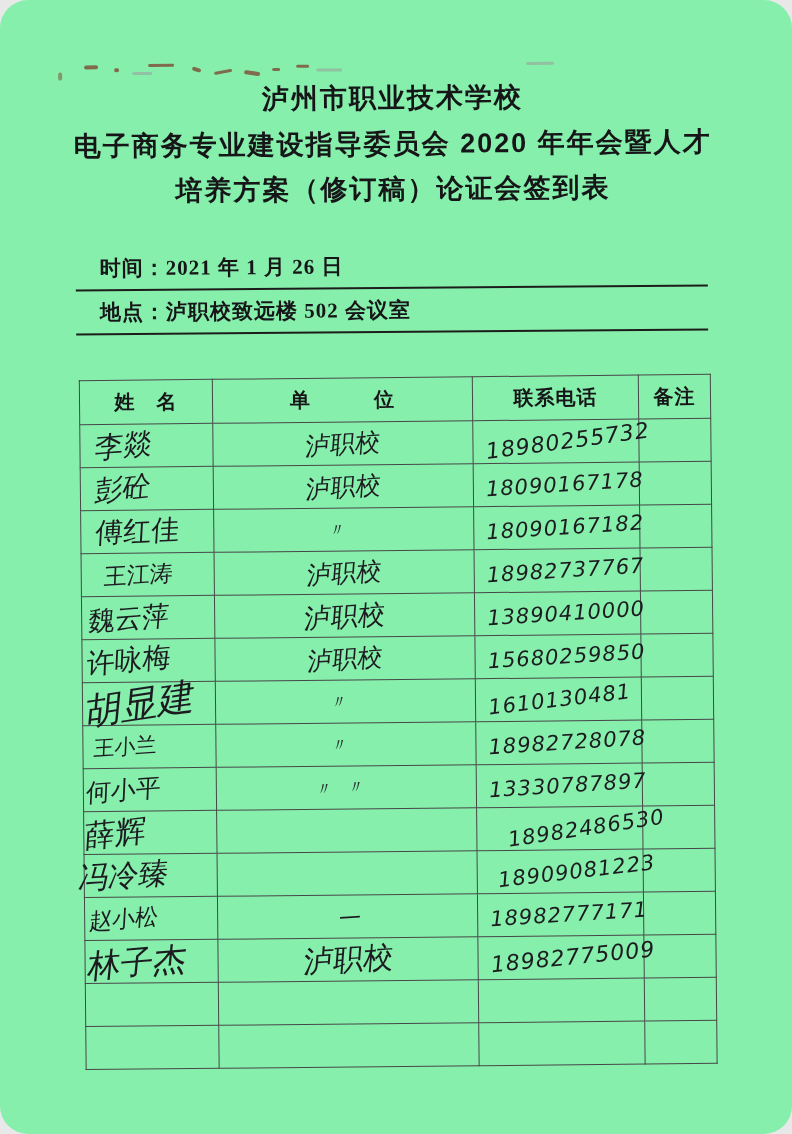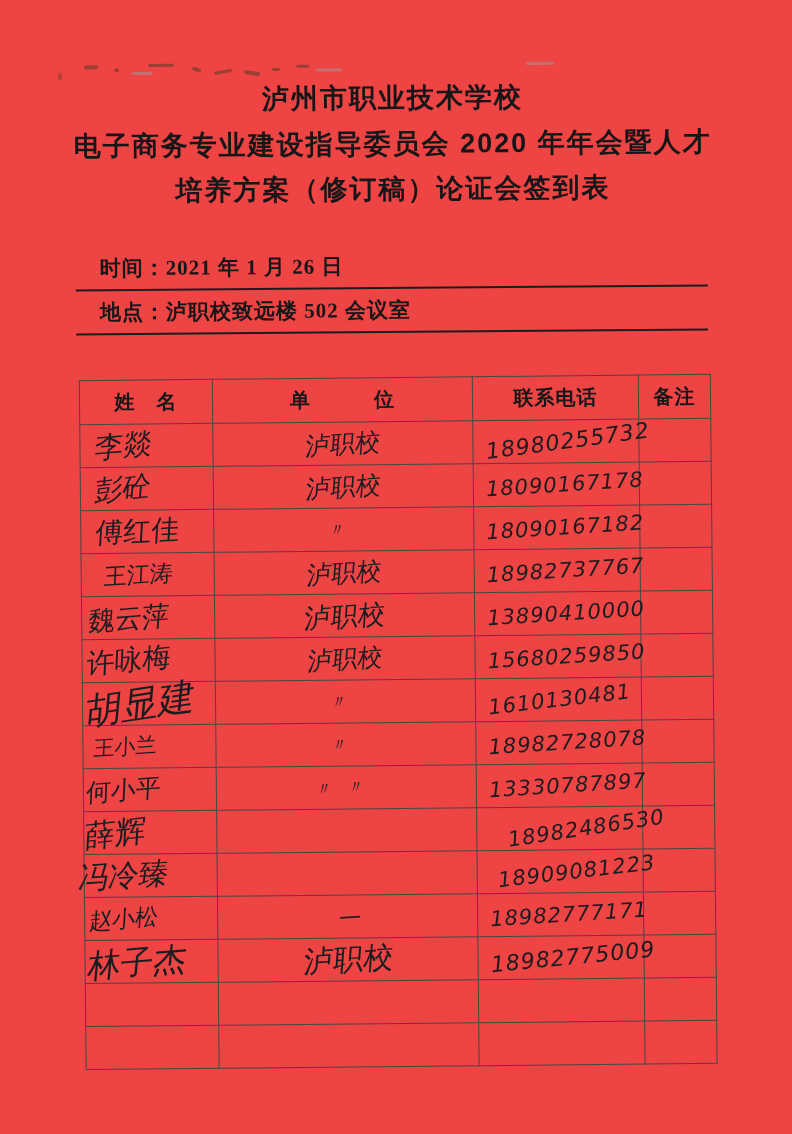--- a/index.html
+++ b/index.html
@@ -1,22 +1,23 @@
 <!DOCTYPE html>
 <html><head>
 <meta charset="utf-8">
 <style>
   html,body{margin:0;padding:0;background:#e8e8e8;}
   .page{
     position:relative;
     width:792px;height:1134px;
-    background:#ef4444;
+    background:#86efac;
     overflow:hidden;
     font-family:"Liberation Sans","DejaVu Sans",sans-serif;
     color:#1b1b1d;
+    border-radius:28px;
   }
   .scan-content{
     position:absolute;left:0;top:0;width:792px;height:1134px;
     transform:rotate(-0.45deg);
     transform-origin:50% 50%;
   }
   
   .smudge{position:absolute;border-radius:2px;background:#7d3f2c;opacity:.75;}
   .smudge.gray{background:#9a9a9a;opacity:.55;}
   

